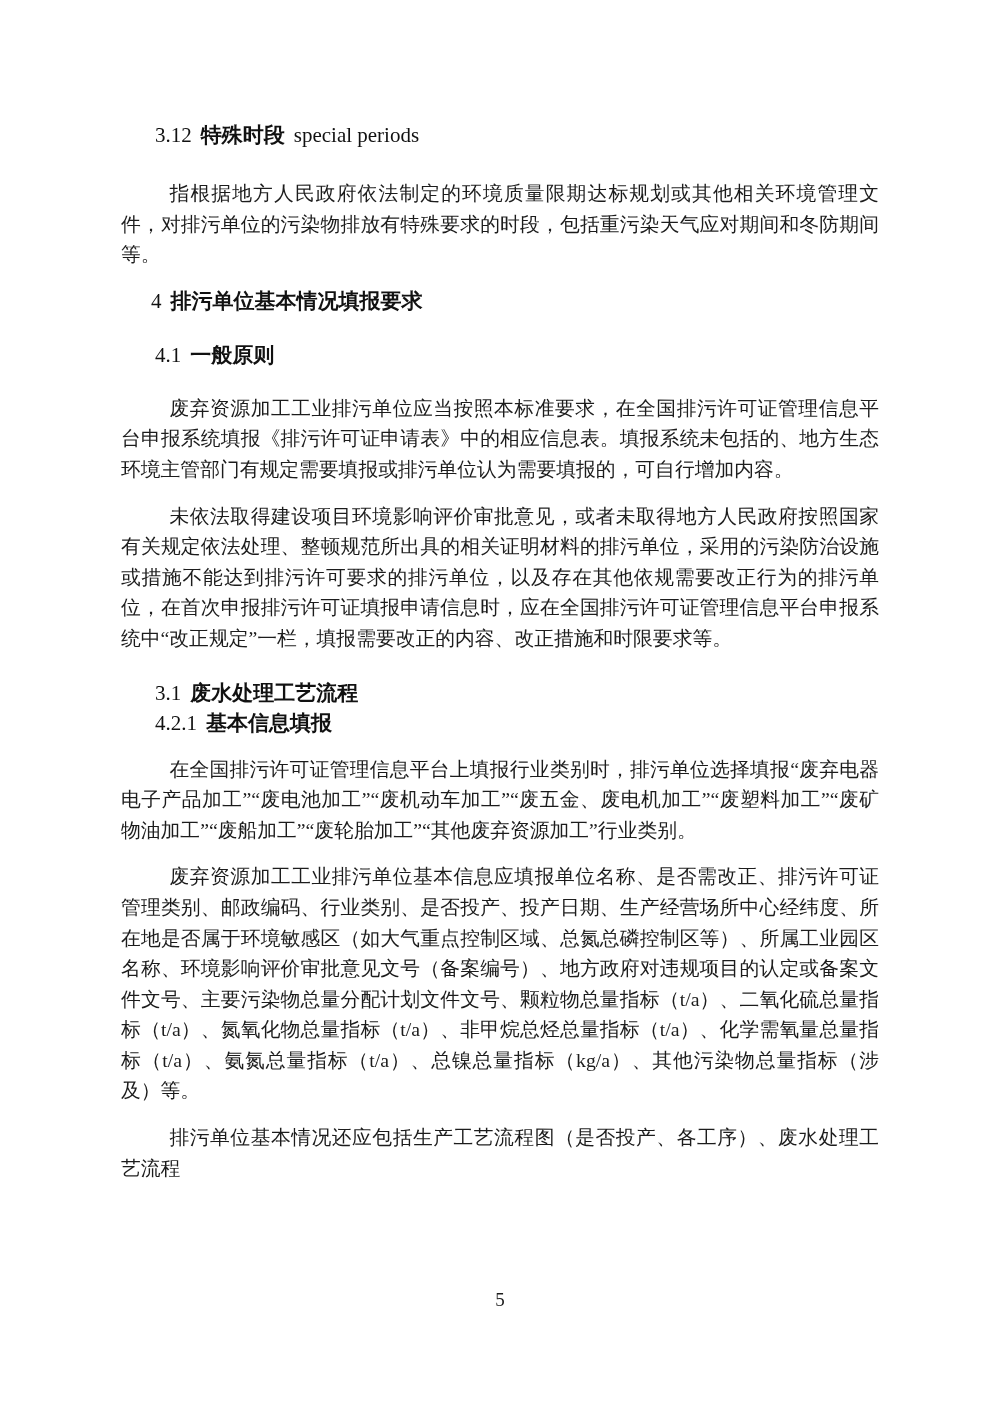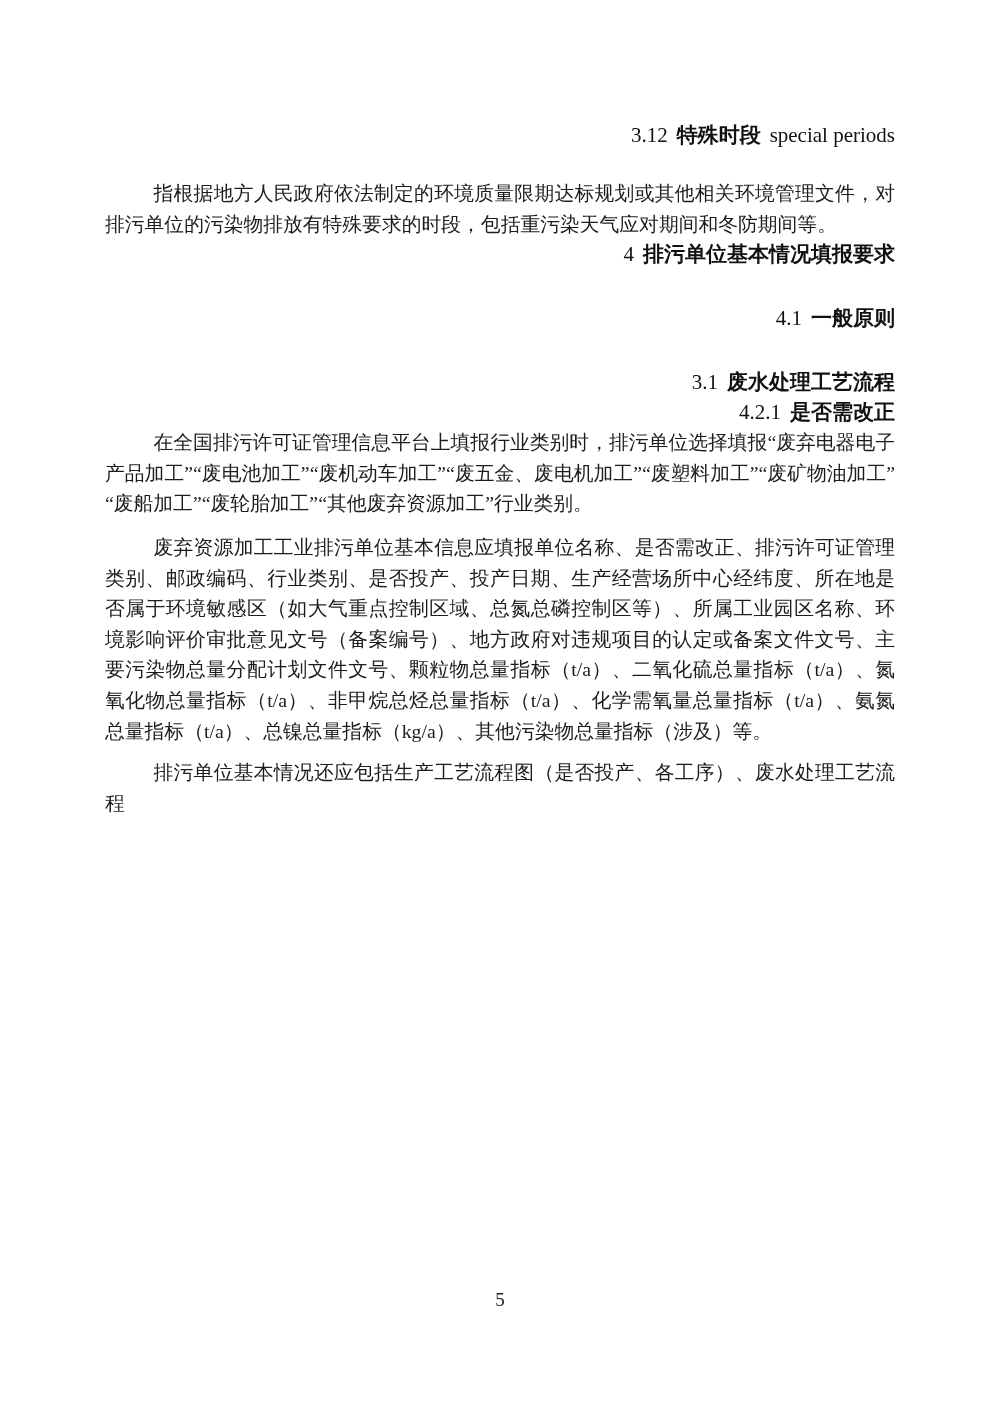--- a/index.html
+++ b/index.html
@@ -14,55 +14,54 @@
     background: #ffffff;
     color: #1c1c1c;
     overflow: hidden;
     font-family: "Liberation Serif", "DejaVu Serif", serif;
   }
   .content {
     padding: 120px 105px 0 105px;
   }
   
   .para {
-    margin: 0;
+    margin: 16px;
     font-size: 19.8px;
     line-height: 30.6px;
     text-align: justify;
     text-indent: 2.45em;
     color: #1c1c1c;
     font-family: "Liberation Serif", "DejaVu Serif", serif;
     word-break: break-all;
   }
   
   .hd {
     margin: 0;
     padding-left: 50px;
     font-size: 21px;
     line-height: 30px;
     font-weight: bold;
     color: #111111;
     font-family: "Liberation Sans", "DejaVu Sans", sans-serif;
-    text-align: right;
   }
   .hd-lv1 { padding-left: 46px; }
   .hd-num {
     font-family: "Liberation Serif", "DejaVu Serif", serif;
     font-weight: normal;
     margin-right: 9px;
   }
   .hd-en {
     font-family: "Liberation Serif", "DejaVu Serif", serif;
     font-weight: normal;
     margin-left: 9px;
   }
   
   .mt28 { margin-top: 28px; }
   .mt26 { }
-  .mt24 { margin-top: 34px; }
+  .mt24 { margin-top: 24px; }
   .mt23 { margin-top: 23px; }
   .mt13 { margin-top: 13px; }
   .mt11 { margin-top: 11px; }
   .page-footer {
     position: absolute;
     left: 0;
     top: 1288px;
     width: 100%;
     text-align: center;
     font-size: 19px;
@@ -84,27 +83,29 @@
     <p class="para mt28">指根据地方人民政府依法制定的环境质量限期达标规划或其他相关环境管理文件，对排污单位的污染物排放有特殊要求的时段，包括重污染天气应对期间和冬防期间等。</p>
 
     <h2 class="hd hd-lv1 mt26">
       <span class="hd-num">4</span><span class="hd-zh">排污单位基本情况填报要求</span>
     </h2>
 
     <h3 class="hd mt24">
       <span class="hd-num">4.1</span><span class="hd-zh">一般原则</span>
     </h3>
 
+    <p class="para mt23">废弃资源加工工业排污单位应当按照本标准要求，在全国排污许可证管理信息平台申报系统填报《排污许可证申请表》中的相应信息表。填报系统未包括的、地方生态环境主管部门有规定需要填报或排污单位认为需要填报的，可自行增加内容。</p>
+    <p class="para">未依法取得建设项目环境影响评价审批意见，或者未取得地方人民政府按照国家有关规定依法处理、整顿规范所出具的相关证明材料的排污单位，采用的污染防治设施或措施不能达到排污许可要求的排污单位，以及存在其他依规需要改正行为的排污单位，在首次申报排污许可证填报申请信息时，应在全国排污许可证管理信息平台申报系统中“改正规定”一栏，填报需要改正的内容、改正措施和时限要求等。</p>
 
     <h3 class="hd mt24">
       <span class="hd-num">3.1</span><span class="hd-zh">废水处理工艺流程</span>
     </h3>
 
     <h4 class="hd mt26">
-      <span class="hd-num">4.2.1</span><span class="hd-zh">是否需改正</span>
+      <span class="hd-num">4.2.1</span><span class="hd-zh">基本信息填报</span>
     </h4>
 
     <p class="para">在全国排污许可证管理信息平台上填报行业类别时，排污单位选择填报“废弃电器电子产品加工”“废电池加工”“废机动车加工”“废五金、废电机加工”“废塑料加工”“废矿物油加工”“废船加工”“废轮胎加工”“其他废弃资源加工”行业类别。</p>
     <p class="para mt13">废弃资源加工工业排污单位基本信息应填报单位名称、是否需改正、排污许可证管理类别、邮政编码、行业类别、是否投产、投产日期、生产经营场所中心经纬度、所在地是否属于环境敏感区（如大气重点控制区域、总氮总磷控制区等）、所属工业园区名称、环境影响评价审批意见文号（备案编号）、地方政府对违规项目的认定或备案文件文号、主要污染物总量分配计划文件文号、颗粒物总量指标（t/a）、二氧化硫总量指标（t/a）、氮氧化物总量指标（t/a）、非甲烷总烃总量指标（t/a）、化学需氧量总量指标（t/a）、氨氮总量指标（t/a）、总镍总量指标（kg/a）、其他污染物总量指标（涉及）等。</p>
 
 
     <p class="para mt11">排污单位基本情况还应包括生产工艺流程图（是否投产、各工序）、废水处理工艺流程</p>
 
   </div>
 

